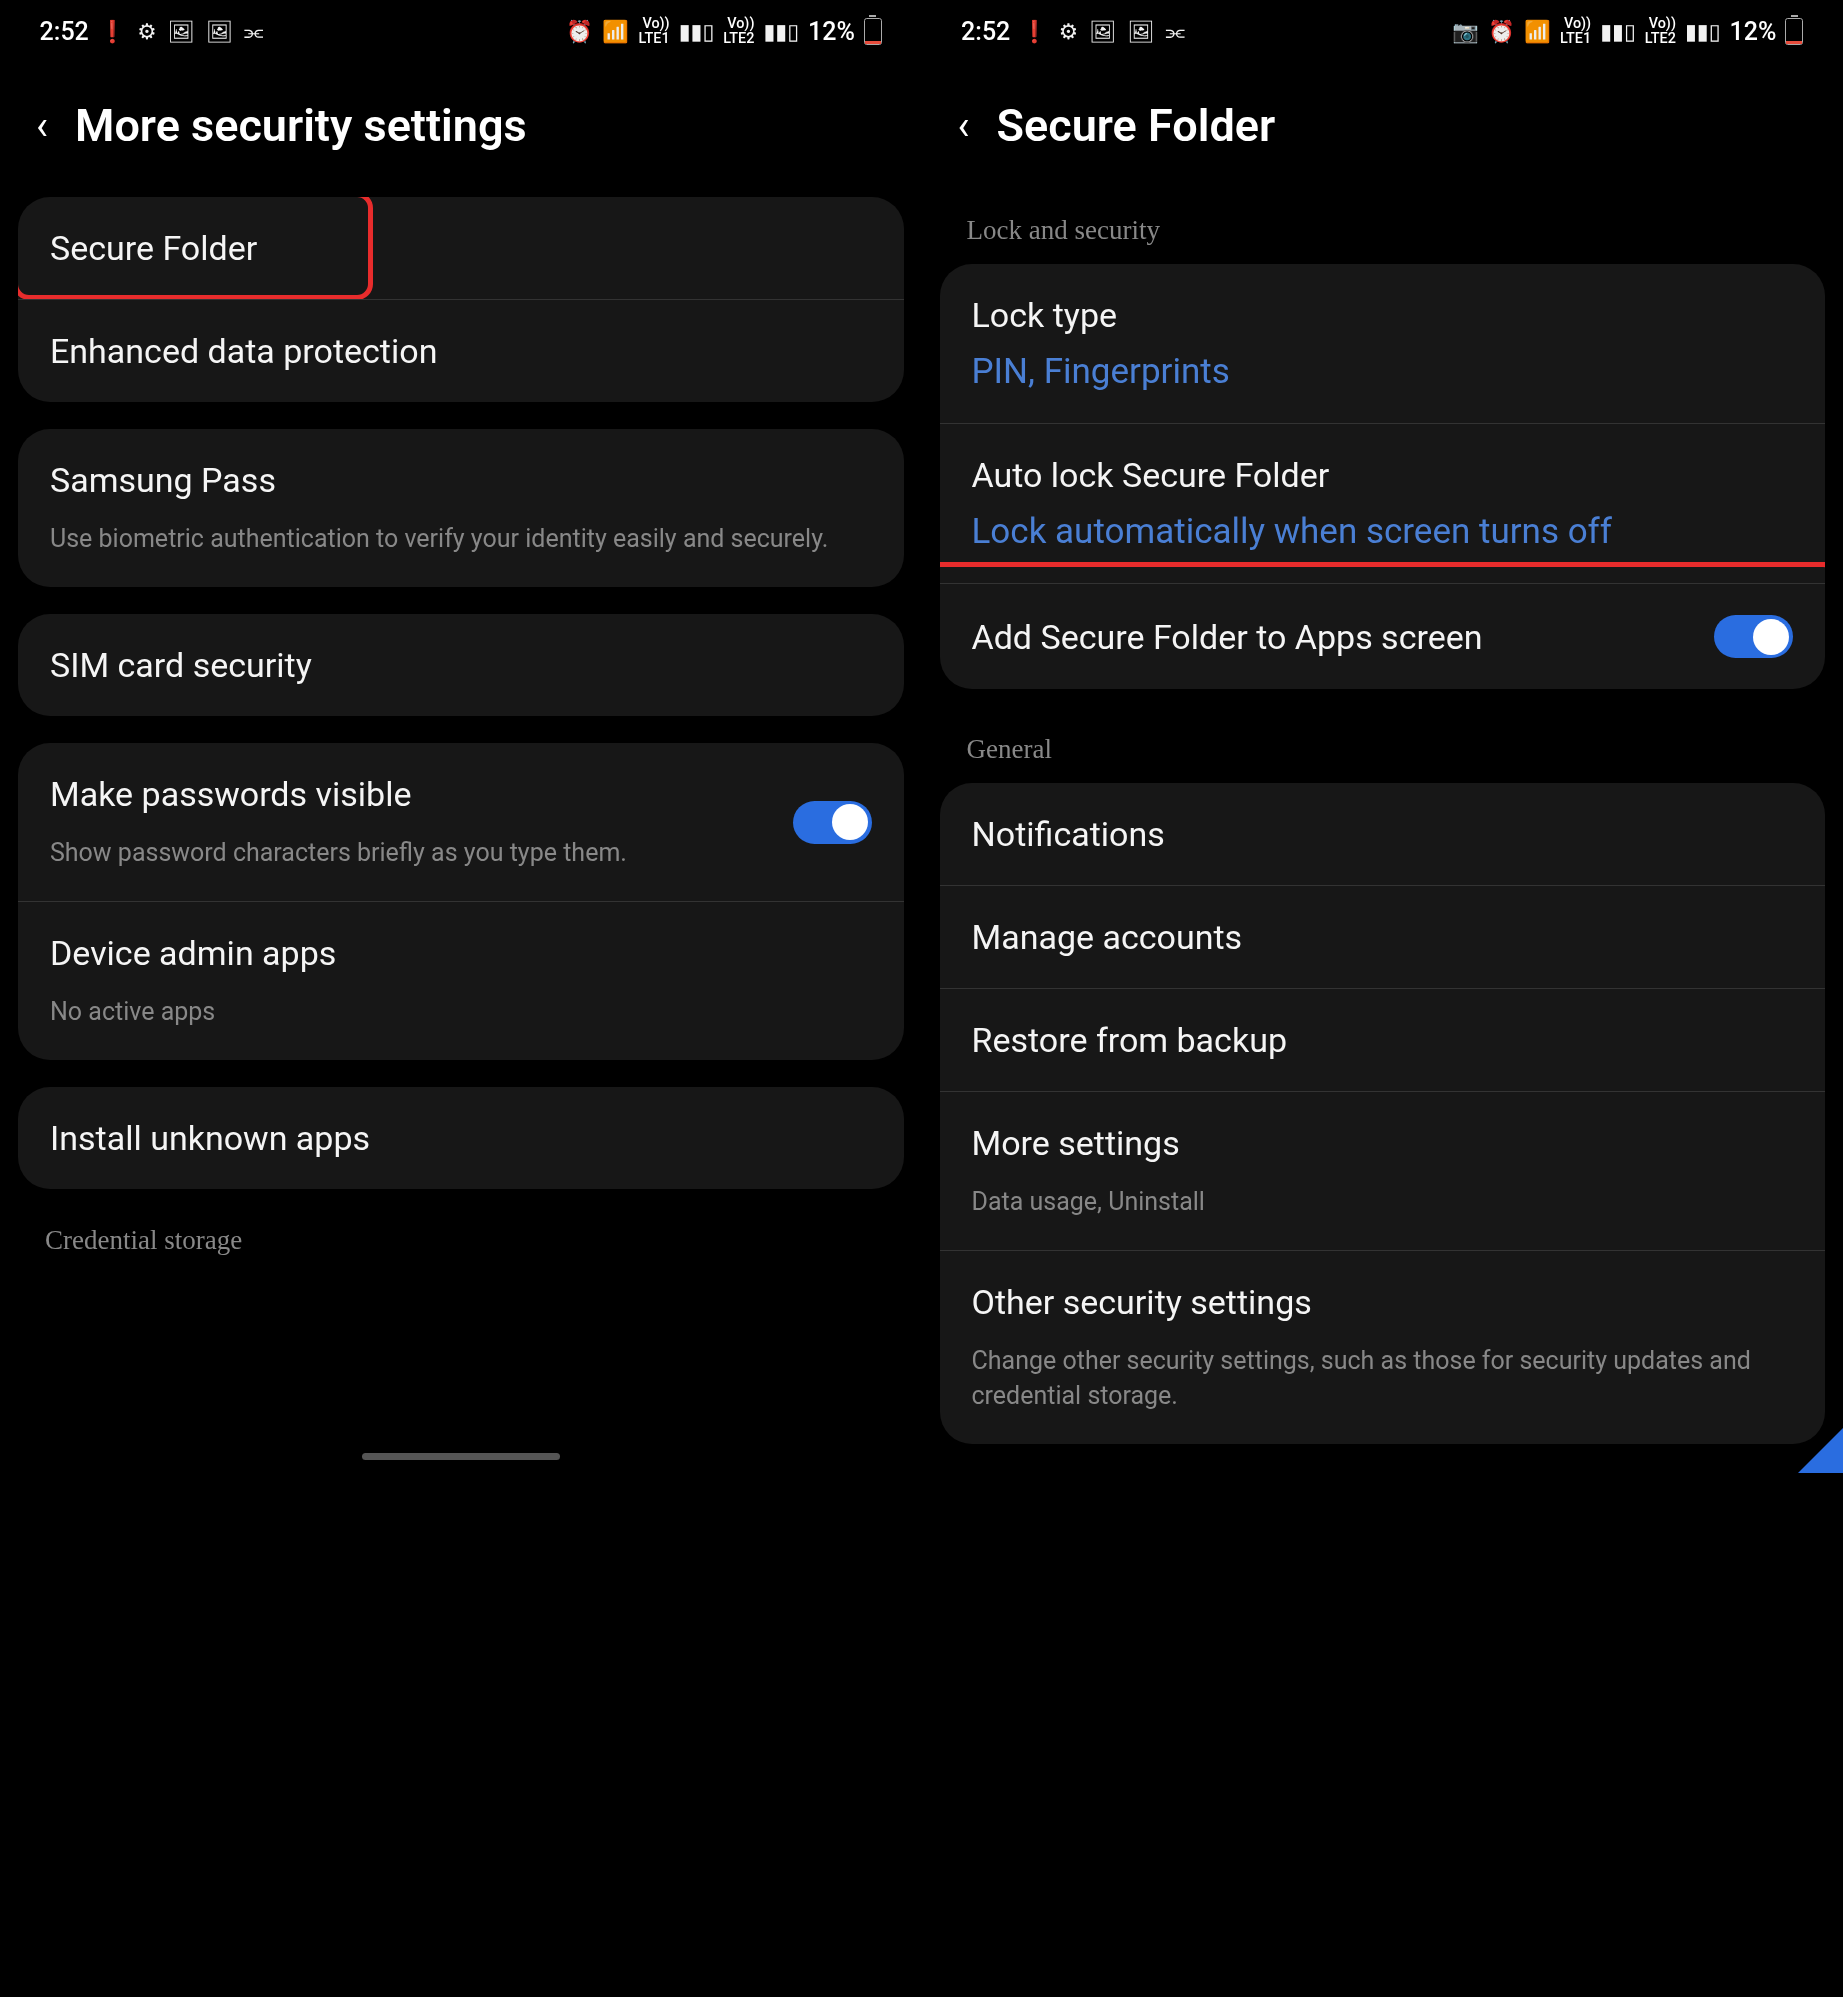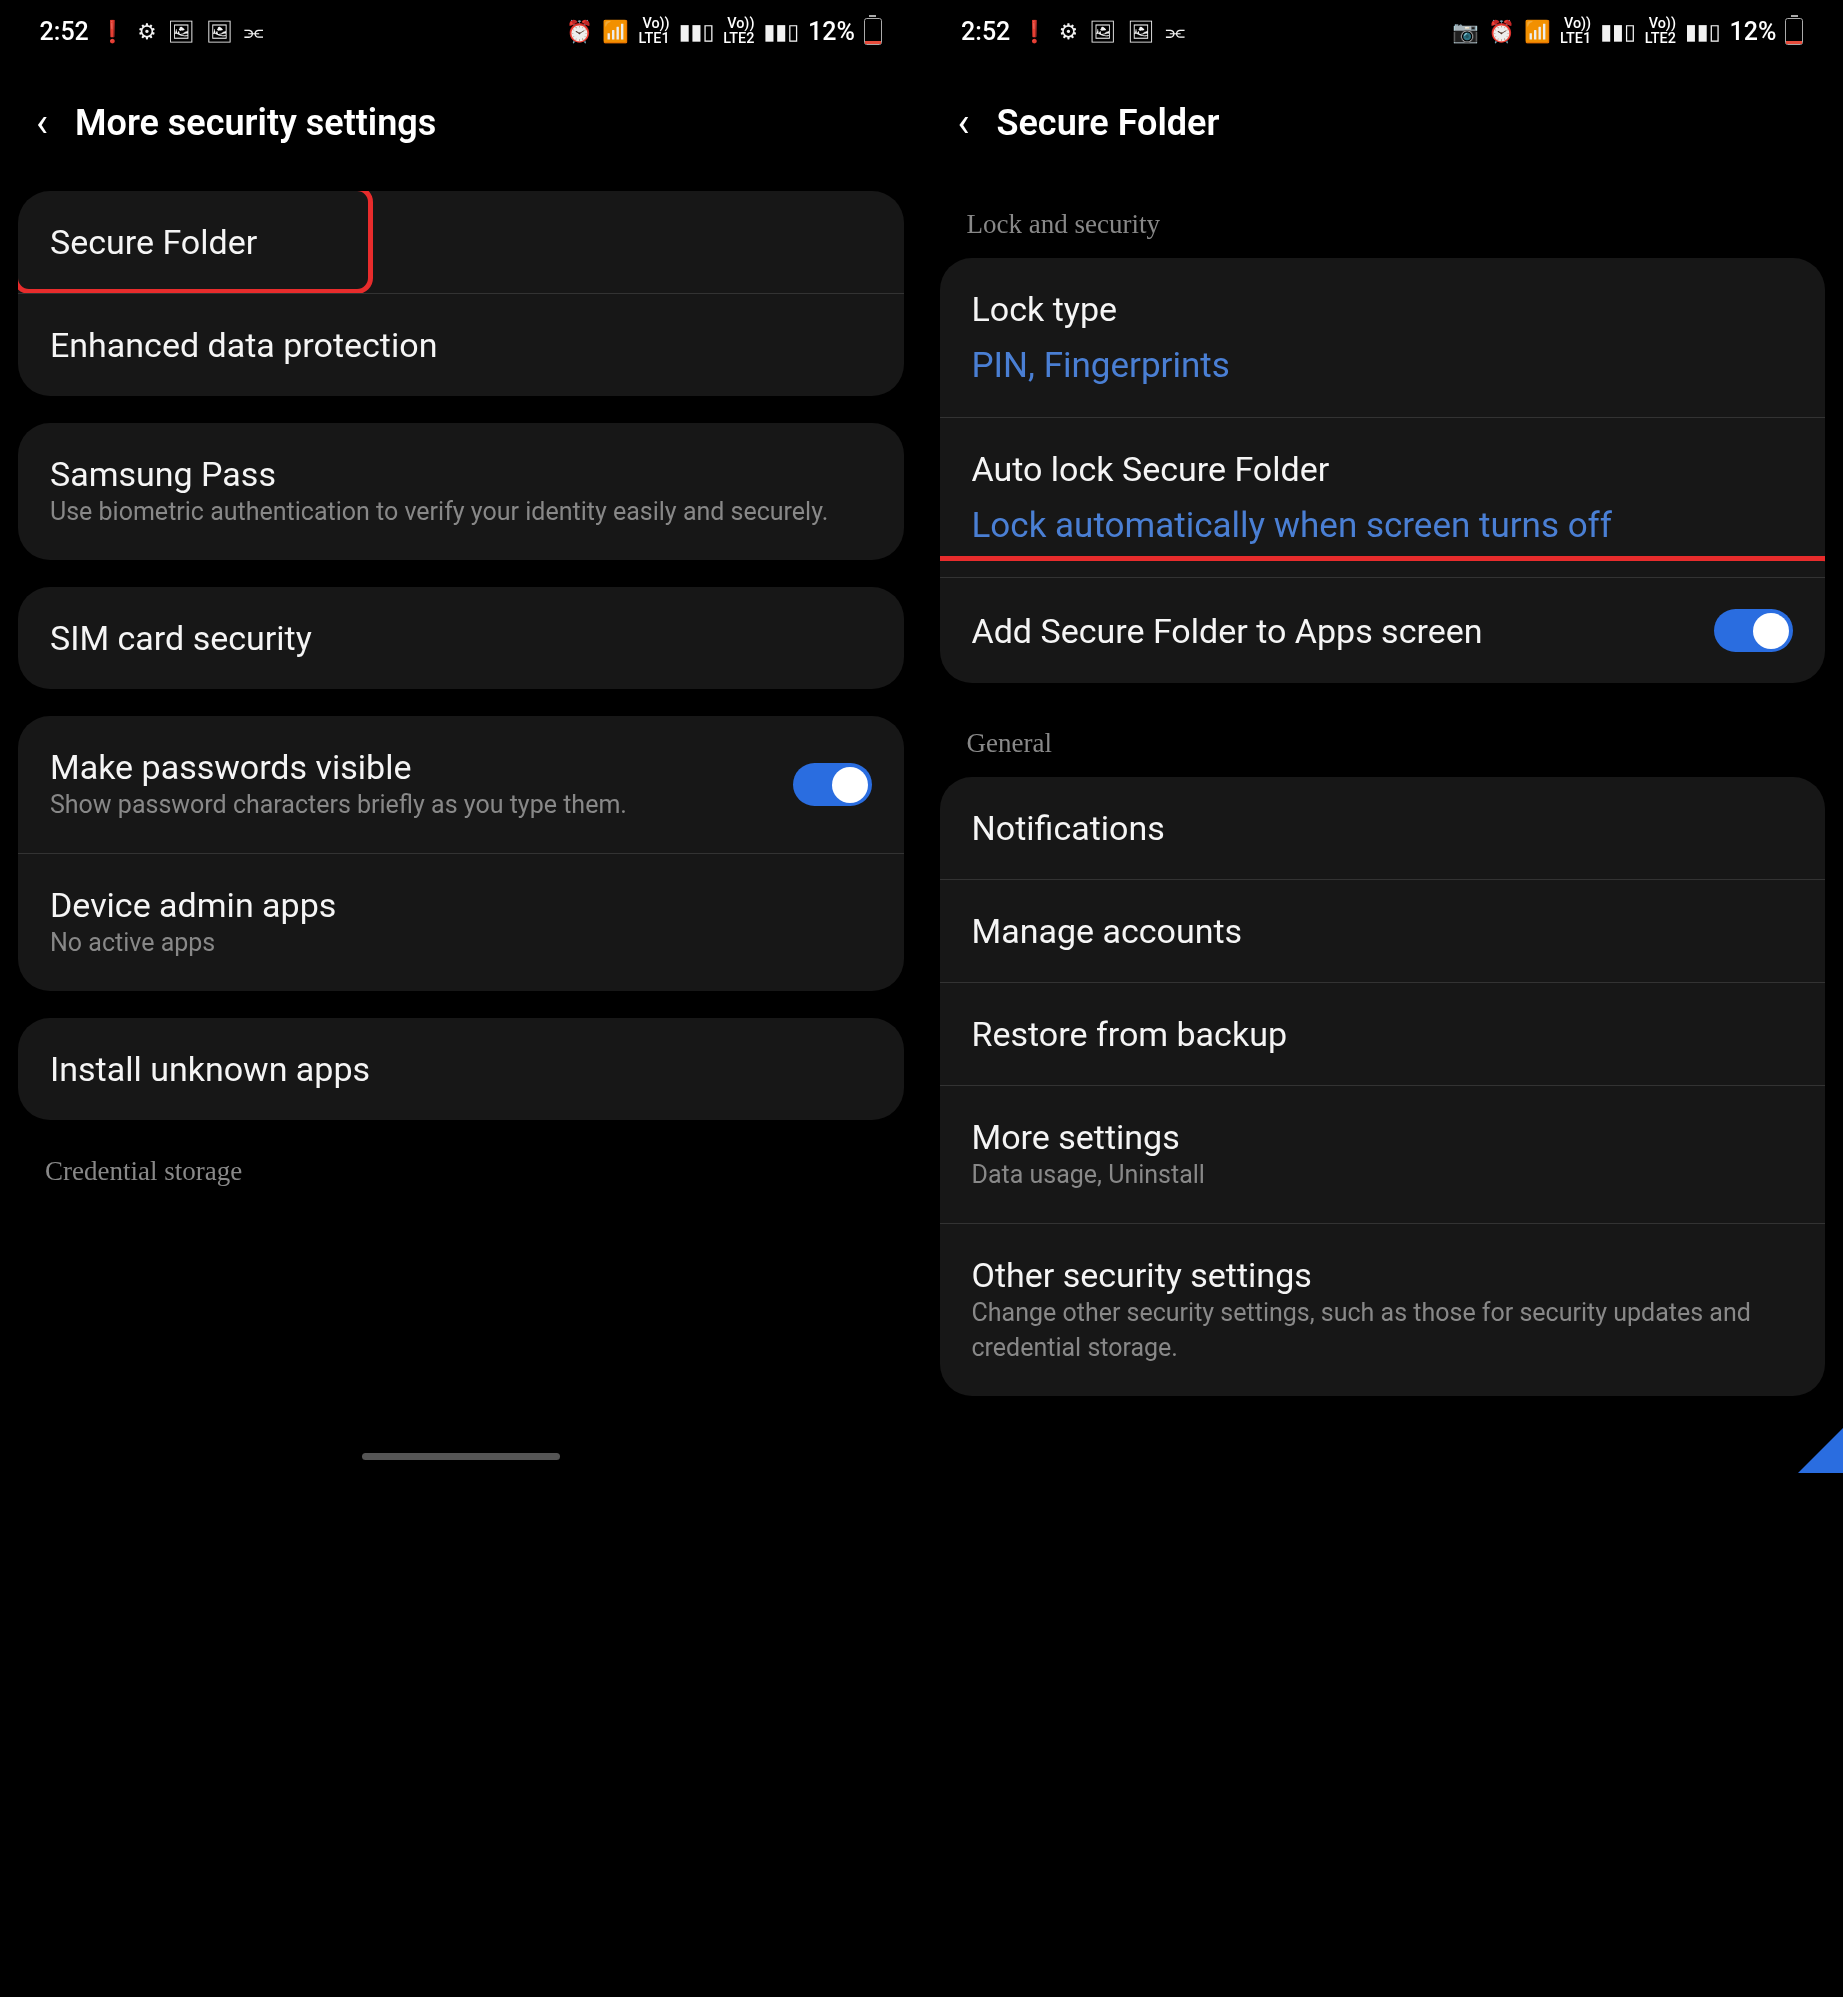--- a/index.html
+++ b/index.html
@@ -58,21 +58,21 @@
     gap: 27px;
     padding: 36px 18px 45px 18px;
     color: #fff;
   }
   .back-icon {
     font-size: 40px;
     color: #fff;
     cursor: pointer;
   }
   .header-title {
-    font-size: 36px;
+    font-size: 45px;
     font-weight: 600;
     color: #fff;
   }
   .section-label {
     color: #888;
     font-size: 27px;
     padding: 18px 27px 18px 27px;
     font-family: Liberation Serif, serif;
   }
   .card {
@@ -90,21 +90,21 @@
     border-top: 0.9px solid #333;
   }
   .item-title {
     color: #f5f5f5;
     font-size: 34px;
     font-weight: 400;
   }
   .item-sub {
     color: #888;
     font-size: 25px;
-    margin-top: 0;
+    margin-top: 21px;
     line-height: 1.4;
   }
   .item-sub-blue {
     color: #4a7fd4;
     font-size: 35px;
     margin-top: 16px;
   }
   .list-item.with-toggle {
     display: flex;
     justify-content: flex-start;

